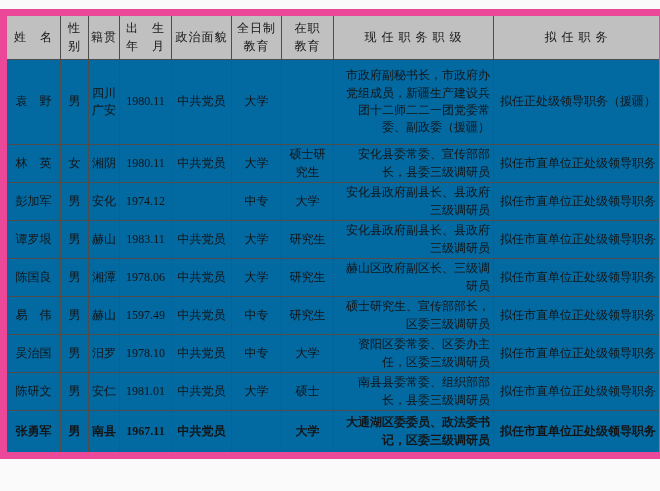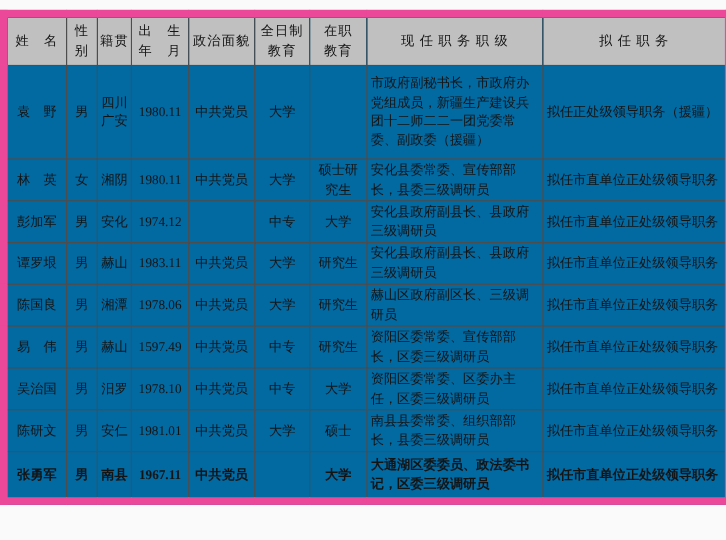--- a/index.html
+++ b/index.html
@@ -35,21 +35,21 @@
   th {
     background: #c0c0c0;
     font-weight: normal;
     white-space: pre-line;
     letter-spacing: 1px;
   }
   tbody tr { height: 38px; }
   tbody tr:first-child { height: 85px; }
   tbody tr:last-child { height: 45px; font-weight: bold; }
   td.cell-current_position, td.cell-proposed_position {
-    text-align: left;
+    text-align: right;
     padding: 1px 3px;
   }
 </style>
 </head>
 <body>
 
 <div class="table-wrap">
   <table>
     <colgroup>
         <col style="width: 57px;">
@@ -135,21 +135,21 @@
           <td class="cell-proposed_position">拟任市直单位正处级领导职务</td>
         </tr>
         <tr>
           <td class="cell-name">易　伟</td>
           <td class="cell-gender">男</td>
           <td class="cell-native_place">赫山</td>
           <td class="cell-birth">1597.49</td>
           <td class="cell-political_status">中共党员</td>
           <td class="cell-fulltime_education">中专</td>
           <td class="cell-inservice_education">研究生</td>
-          <td class="cell-current_position">资阳区委常委、宣传部部长，区委三级调研员</td>
+          <td class="cell-current_position">硕士研究生、宣传部部长，区委三级调研员</td>
           <td class="cell-proposed_position">拟任市直单位正处级领导职务</td>
         </tr>
         <tr>
           <td class="cell-name">吴治国</td>
           <td class="cell-gender">男</td>
           <td class="cell-native_place">汨罗</td>
           <td class="cell-birth">1978.10</td>
           <td class="cell-political_status">中共党员</td>
           <td class="cell-fulltime_education">中专</td>
           <td class="cell-inservice_education">大学</td>

